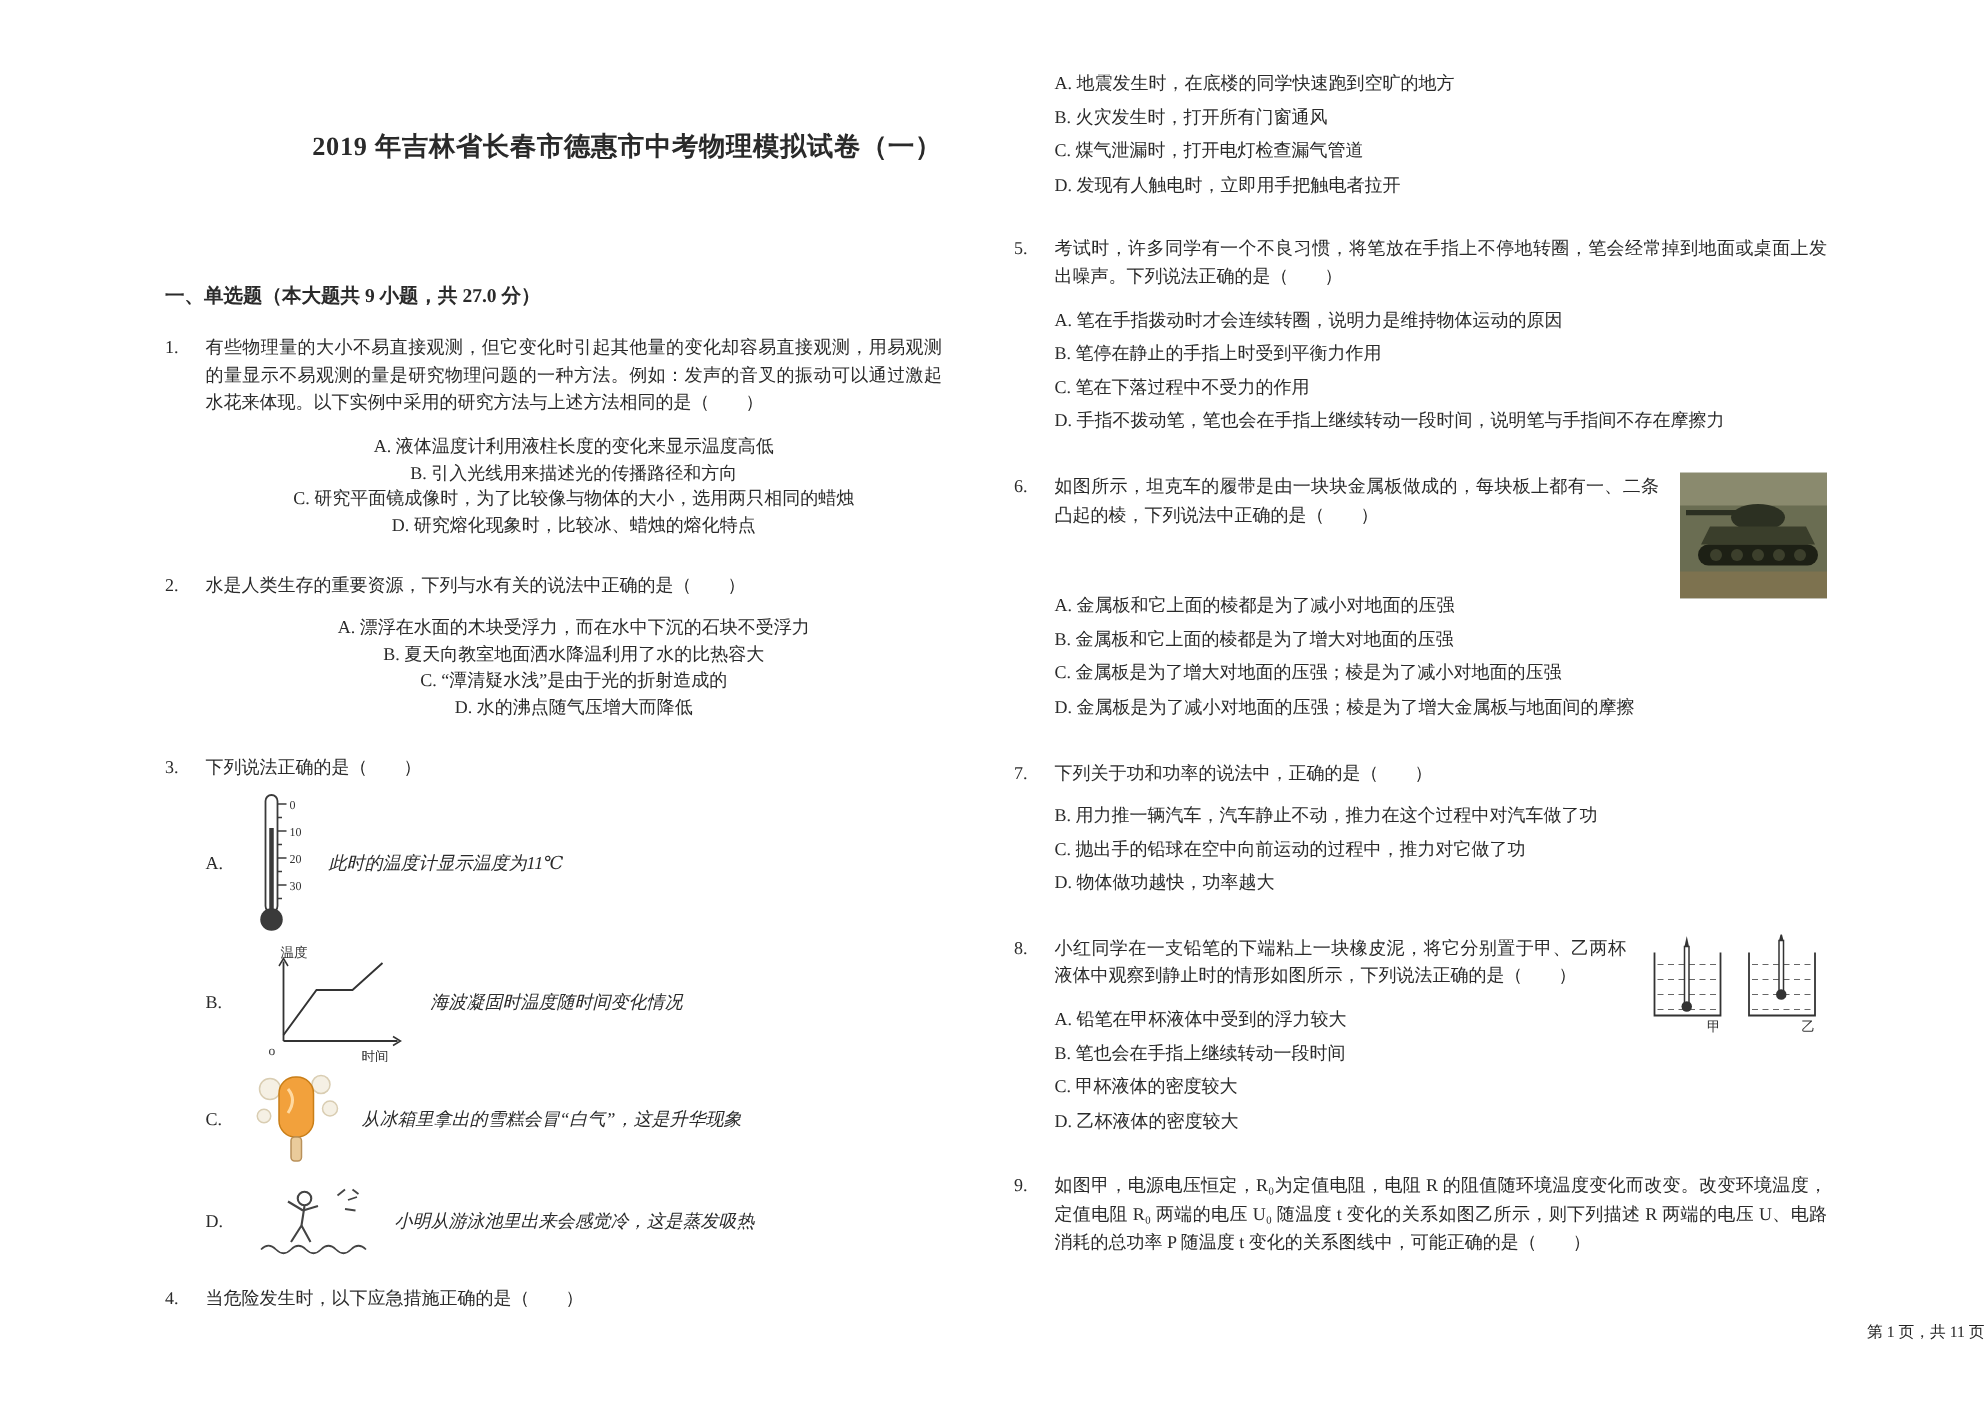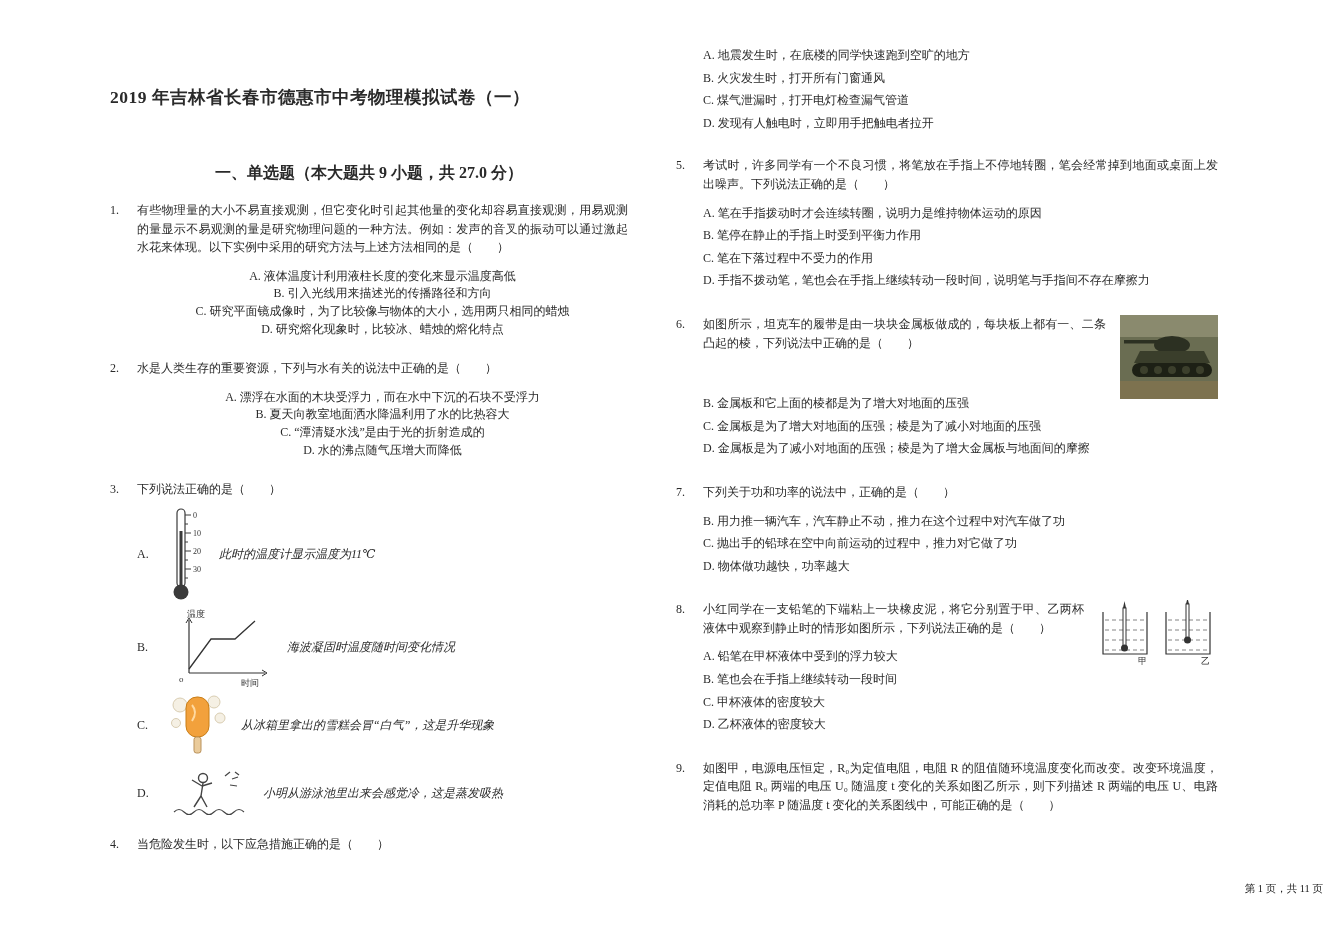--- a/index.html
+++ b/index.html
@@ -12,24 +12,24 @@
     color:#2a2a2a;
     font-size:12px;
     line-height:1.55;
     overflow:hidden;
   }
   .col { position:absolute; }
   .col-left  { left:110px; top:84px;  width:518px; }
   .col-right { left:676px; top:46px;  width:542px; }
 
   .title {
-    font-size:17.5px; font-weight:700; text-align:left;
-    letter-spacing:0.5px; margin-bottom:50px;
+    font-size:17.5px; font-weight:700; text-align:right;
+    letter-spacing:0.5px; margin-bottom:76px;
   }
-  .section-header { font-size:16px; font-weight:700; margin-bottom:15px;text-align:center; }
+  .section-header { font-size:13px; font-weight:700; margin-bottom:15px; }
 
   .question { display:flex; margin-bottom:21px; }
   .qnum  { flex:0 0 27px; }
   .qbody { flex:1; min-width:0; }
   .stem  { text-align:justify; }
   .options { margin-top:10px; }
   .opt { margin-bottom:4px; }
   .col-left .options { margin-top:11px; }
   .col-left .opt { margin-bottom:0; line-height:1.47;text-align:center; }
 
@@ -210,20 +210,21 @@
           <path d="M20,36 L84,36 L90,48 L14,48 Z" fill="#3a3e2b"></path>
           <rect x="12" y="48" width="80" height="14" rx="7" fill="#1d2015"></rect>
           <circle cx="24" cy="55" r="4" fill="#3c3f2c"></circle>
           <circle cx="38" cy="55" r="4" fill="#3c3f2c"></circle>
           <circle cx="52" cy="55" r="4" fill="#3c3f2c"></circle>
           <circle cx="66" cy="55" r="4" fill="#3c3f2c"></circle>
           <circle cx="80" cy="55" r="4" fill="#3c3f2c"></circle>
         </svg>
         <div class="stem">如图所示，坦克车的履带是由一块块金属板做成的，每块板上都有一、二条凸起的棱，下列说法中正确的是（　　）</div>
         <div class="options" style="margin-top:42px;">
+          <div class="opt">A. 金属板和它上面的棱都是为了减小对地面的压强</div>
           <div class="opt">B. 金属板和它上面的棱都是为了增大对地面的压强</div>
           <div class="opt">C. 金属板是为了增大对地面的压强；棱是为了减小对地面的压强</div>
           <div class="opt">D. 金属板是为了减小对地面的压强；棱是为了增大金属板与地面间的摩擦</div>
         </div>
       </div>
     </div>
 
     <div class="question">
       <div class="qnum">7.</div>
       <div class="qbody">

